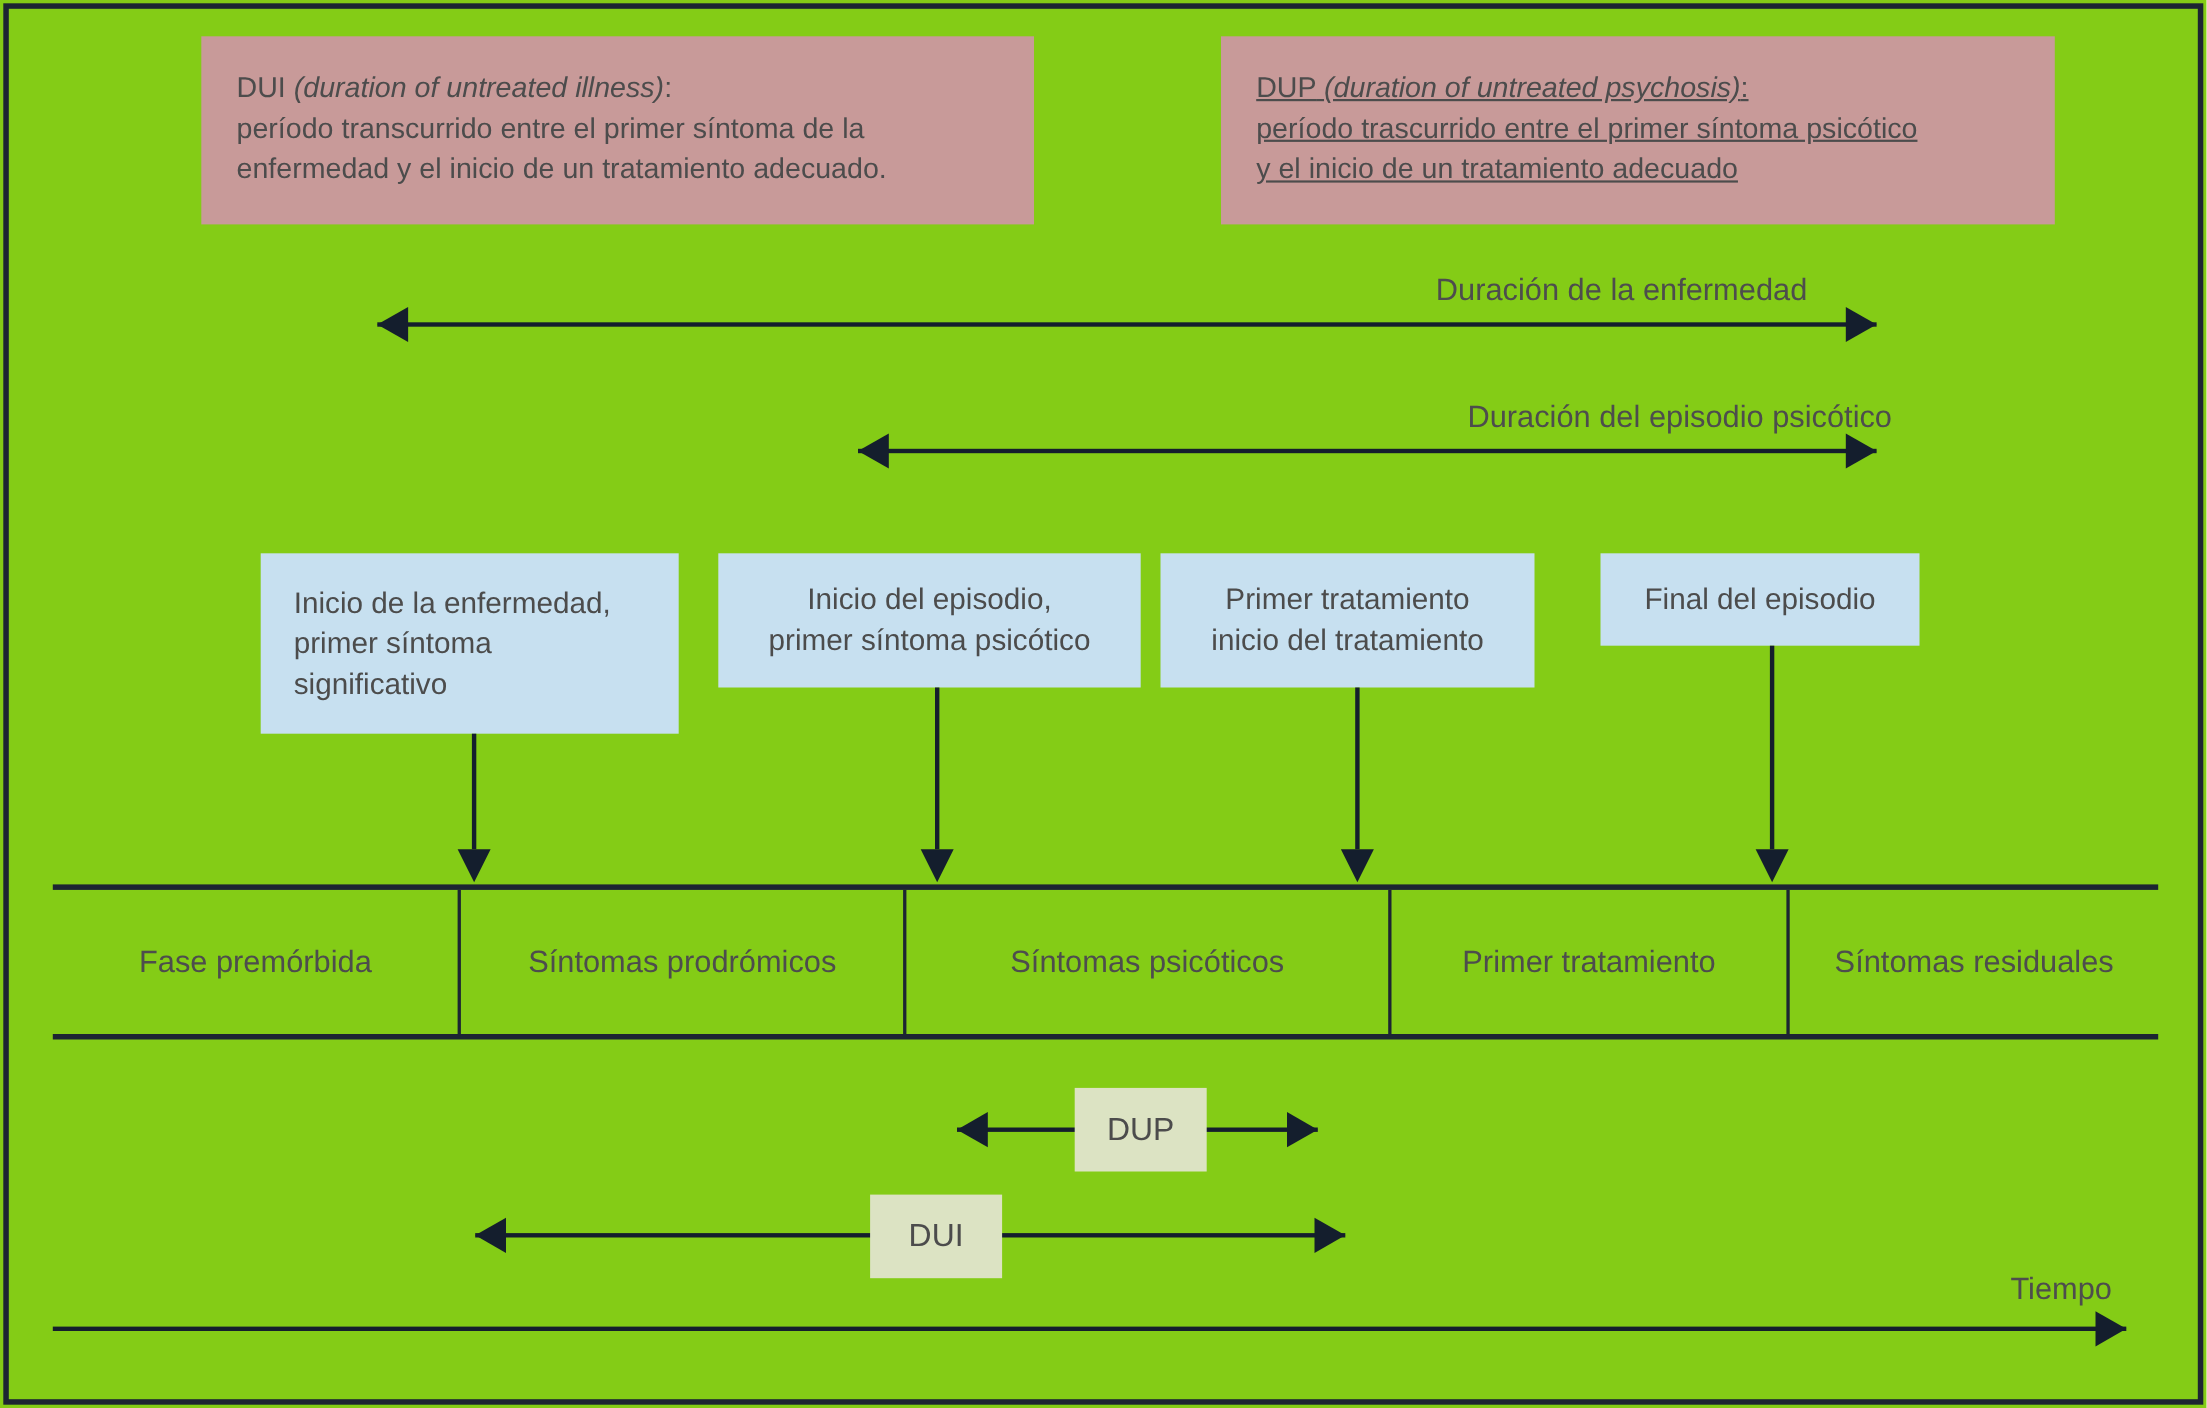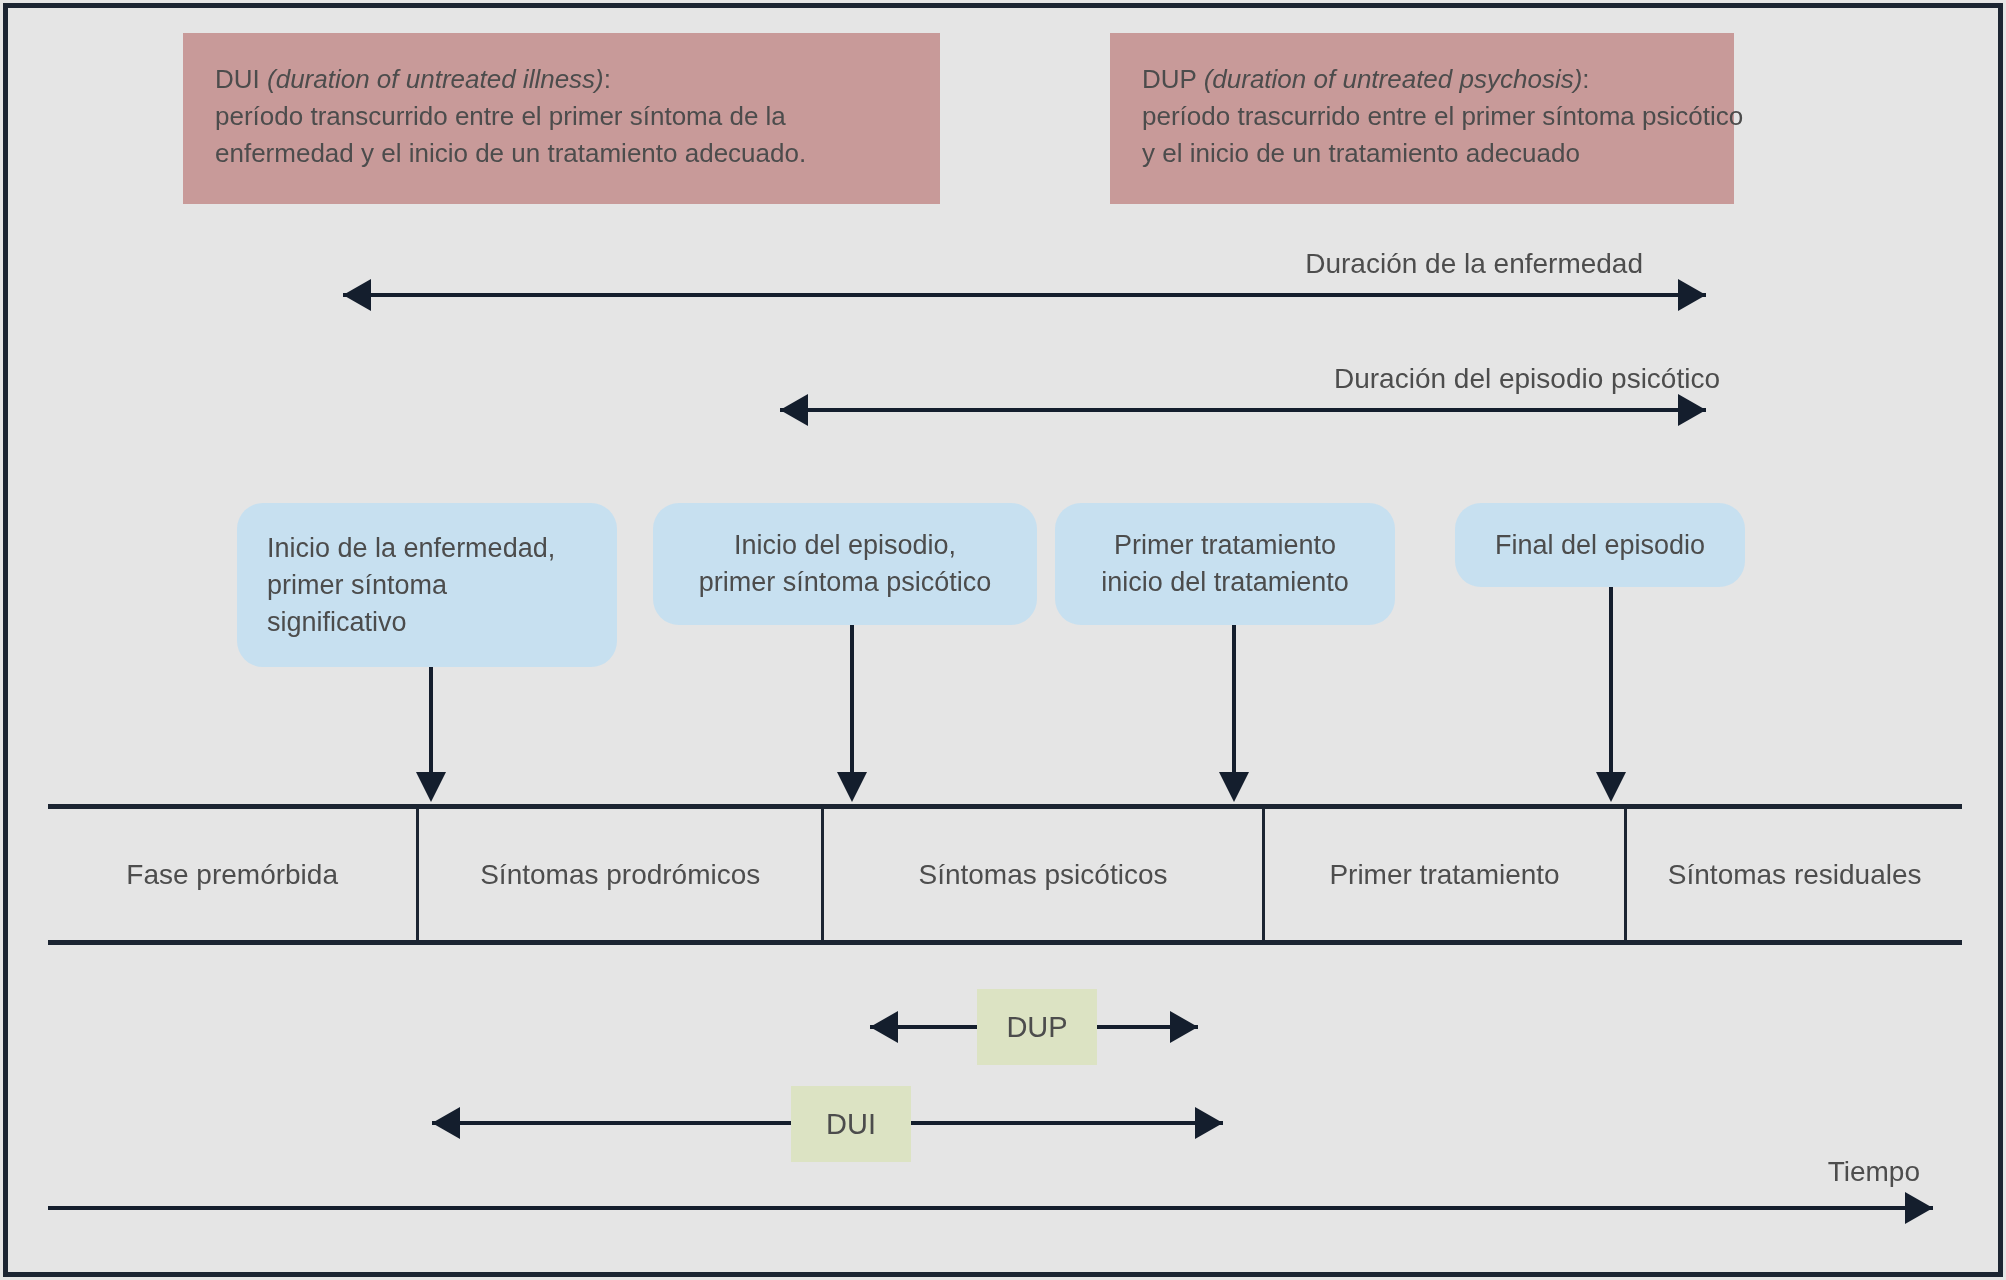--- a/index.html
+++ b/index.html
@@ -1,29 +1,29 @@
 <!DOCTYPE html>
 <html><head>
 <meta charset="utf-8">
 <style>
   html,body {margin:0; padding:0; background:#ffffff;}
   .canvas {
-    position:relative; width:2006px; height:1280px; background:#e5e5e5;
+    position:relative; width:2006px; height:1280px; background:#84cc16;
     font-family:"Liberation Sans", sans-serif; color:#4d4d4d; overflow:hidden;padding-left:40px;
   }
   * {box-sizing:border-box;}
   .frame {position:absolute; inset:3px; border:5px solid #1c2532; pointer-events:none;}
 
   
   .def-box {
     position:absolute; top:33px; height:171px; background:#c89a99;
     padding:28px 32px; font-size:26px; line-height:37px; color:#4c4c4c;
   }
   #def-dui {left:183px; width:757px;}
-  #def-dup {left:1110px; width:624px;}
+  #def-dup {left:1110px; width:758px;text-decoration:underline;}
   .def-line {display:block; white-space:nowrap;}
   .italic {font-style:italic;}
 
   
   .harrow {position:absolute; height:4px; background:#141e2d;}
   .harrow.head-left::before {
     content:""; position:absolute; left:0; top:-14px;
     border:16px solid transparent; border-left:0; border-right:28px solid #141e2d;
   }
   .harrow.head-right::after {
@@ -38,21 +38,21 @@
 
   .arrow-label {position:absolute; font-size:28px; text-align:right; color:#4d4d4d;}
   #label-illness {left:343px; top:248px; width:1300px;}
   #label-episode {left:780px; top:363px; width:940px;}
   #label-tiempo {left:1700px; top:1156px; width:220px;}
 
   
   .event-box {
     position:absolute; top:503px; background:#c7e0f0; color:#4c4c4c;
     font-size:27px; line-height:37px;
-    display:flex; flex-direction:column; justify-content:center;border-radius:26px;
+    display:flex; flex-direction:column; justify-content:center;
   }
   #event-1 {left:237px; width:380px; height:164px; padding-left:30px; text-align:left;}
   #event-2 {left:653px; width:384px; height:122px; text-align:center;}
   #event-3 {left:1055px; width:340px; height:122px; text-align:center;}
   #event-4 {left:1455px; width:290px; height:84px; text-align:center;}
   .event-line {display:block; white-space:nowrap;}
 
   
   .varrow {position:absolute; width:4px; background:#141e2d;}
   .varrow::after {

